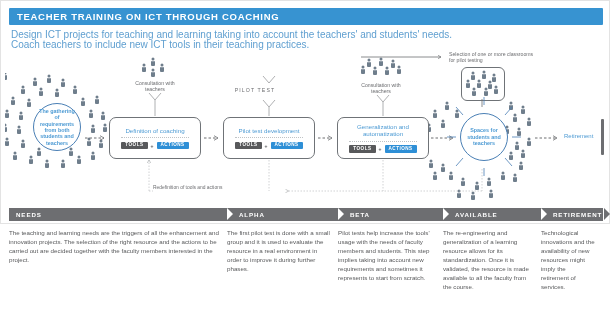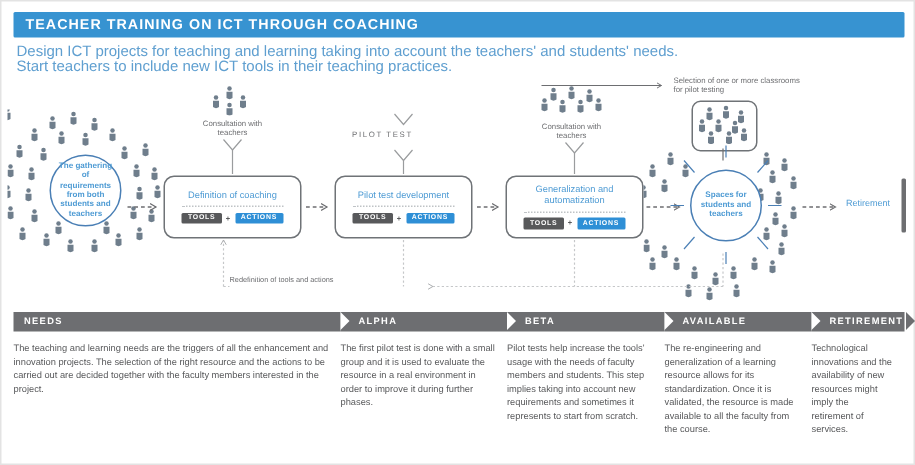--- a/index.html
+++ b/index.html
@@ -3,21 +3,21 @@
 <meta charset="utf-8">
 <style>
   html,body{margin:0;padding:0;}
   body{
     width:610px;height:310px;overflow:hidden;
     background:#ffffff;
     font-family:"Liberation Sans","DejaVu Sans",sans-serif;
     color:#58595b;
     position:relative;
   }
-  #page{position:relative;width:610px;height:310px;box-sizing:border-box;
+  #page{position:relative;width:610px;height:224px;box-sizing:border-box;
         border:1px solid #e3e3e3;background:#fff;}
 
   
   .header-bar{
     position:absolute;left:8px;top:7px;width:594px;height:17px;
     background:#3793d1;border-radius:1px;
   }
   .header-title{
     position:absolute;left:8px;top:3px;
     font-size:9.5px;font-weight:bold;color:#ffffff;letter-spacing:.7px;
@@ -121,21 +121,21 @@
 <body>
 
 <div id="page">
 
   <div class="header-bar">
     <div class="header-title">TEACHER TRAINING ON ICT THROUGH COACHING</div>
   </div>
 
   <div class="intro">
     <div>Design ICT projects for teaching and learning taking into account the teachers' and students' needs.</div>
-    <div>Start teachers to include new ICT tools in their teaching practices.</div>
+    <div>Coach teachers to include new ICT tools in their teaching practices.</div>
   </div>
 
   <div class="canvas">
 
     <div class="cluster" style="left:4px;top:28px;">
       <svg width="104" height="104" viewBox="0 0 104 104">
         <g fill="#6f7e8c" id="pl">
           <g transform="translate(0,0)">
               <circle cx="0" cy="0" r="1.5"></circle>
               <path d="M-2,2.2 h4 v4.2 q-2,1.4 -4,0 z"></path>

